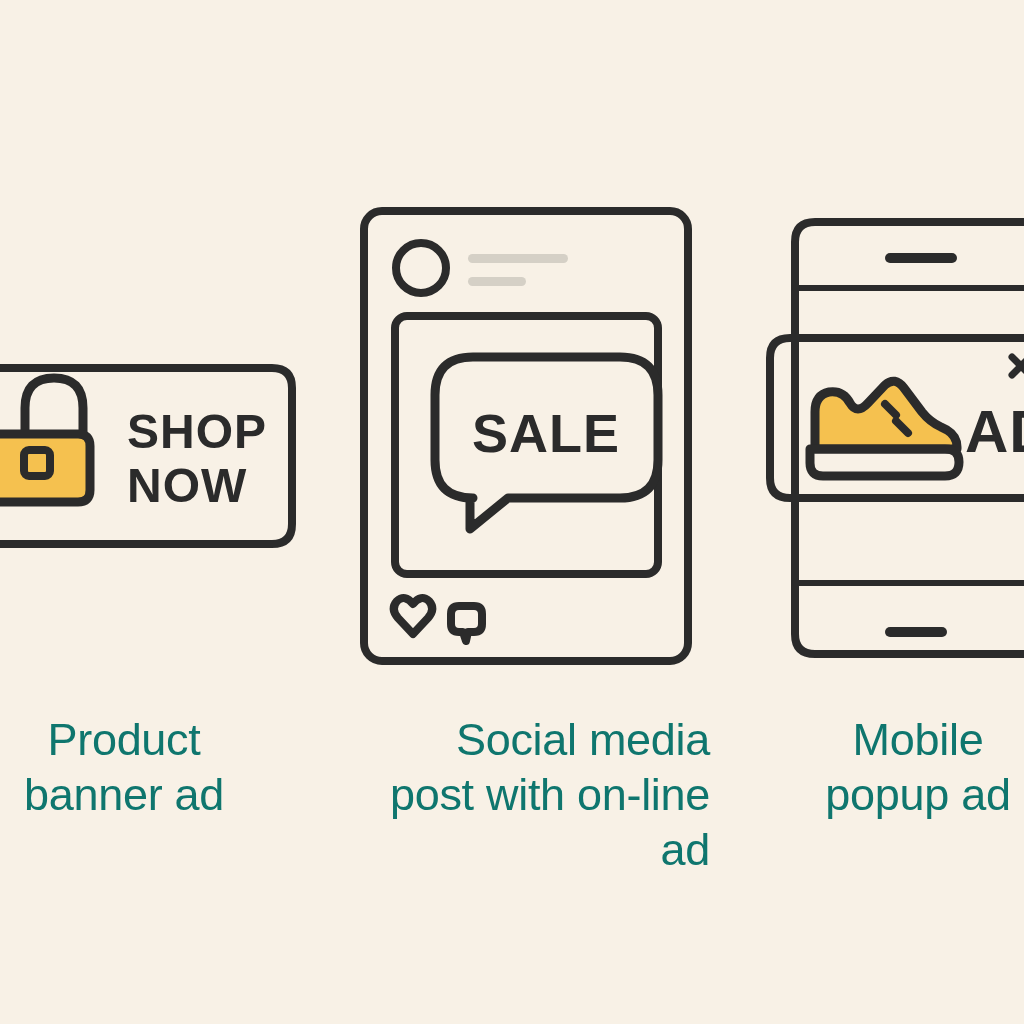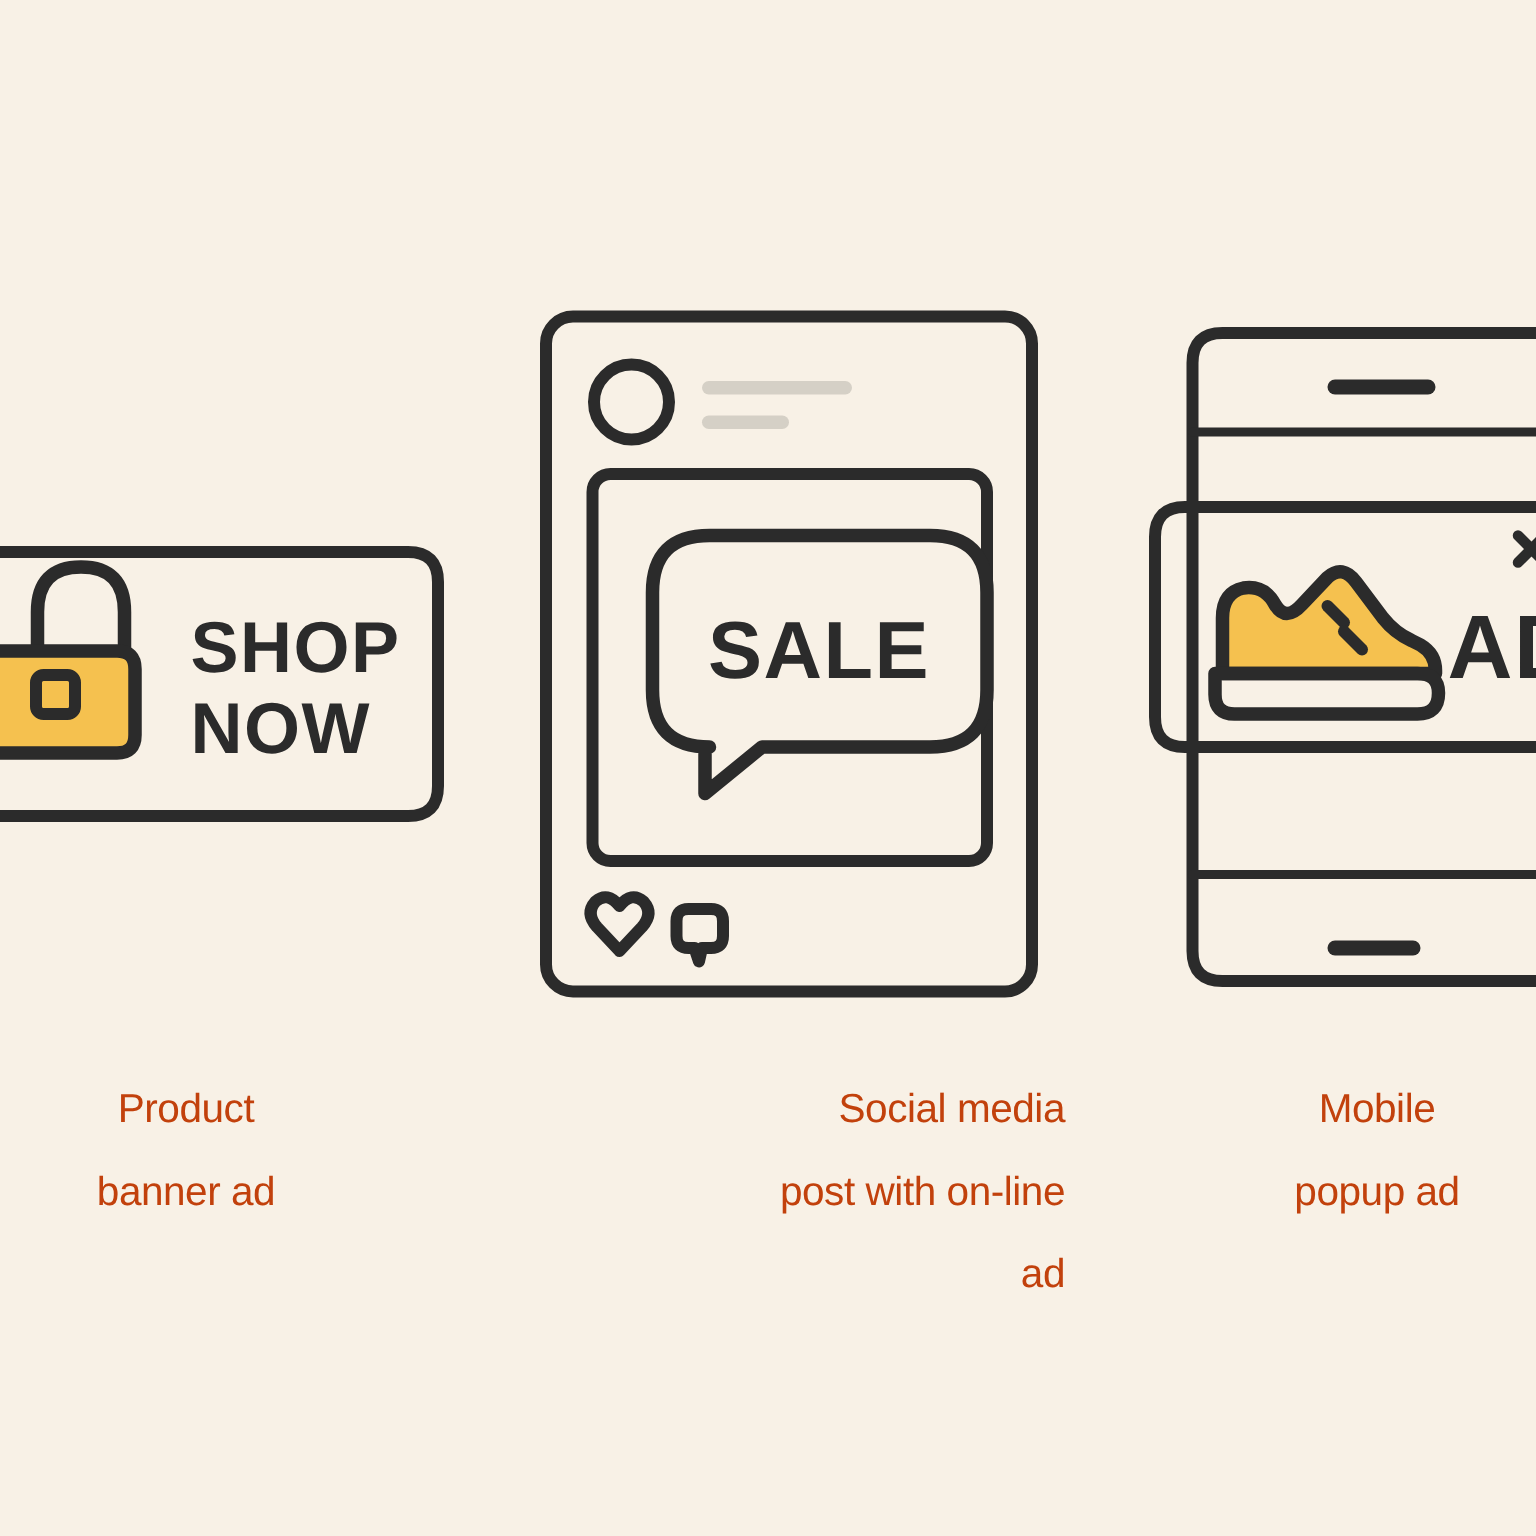--- a/index.html
+++ b/index.html
@@ -23,22 +23,22 @@
   .scene-svg {
     position: absolute;
     top: 0;
     left: 0;
     width: 1024px;
     height: 1024px;
     display: block;
   }
   .cap {
     position: absolute;
-    color: #c2410c;
-    font-size: 27px;
+    color: #0f766e;
+    font-size: 45px;
     line-height: 55px;
     font-weight: 400;
     letter-spacing: -0.3px;
     text-align: center;
     white-space: pre-line;
   }
   #cap-1 { left: 10px;  top: 712px; width: 228px; }
   #cap-2 { left: 352px; top: 712px; width: 358px; text-align: right; }
   #cap-3 { left: 800px; top: 712px; width: 236px; }
   .ink { fill: none; stroke: #2B2B2B; stroke-linecap: round; stroke-linejoin: round; }

